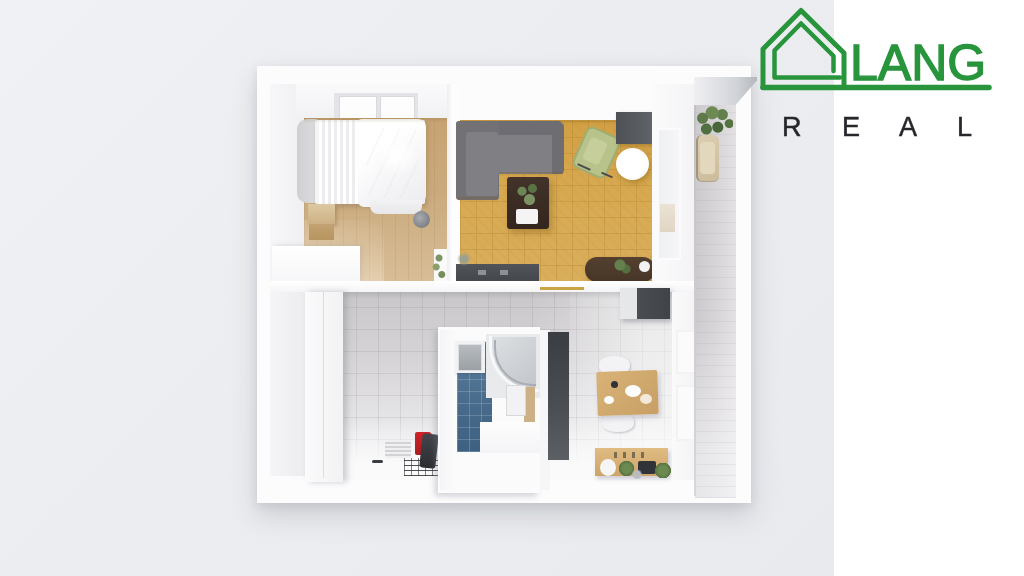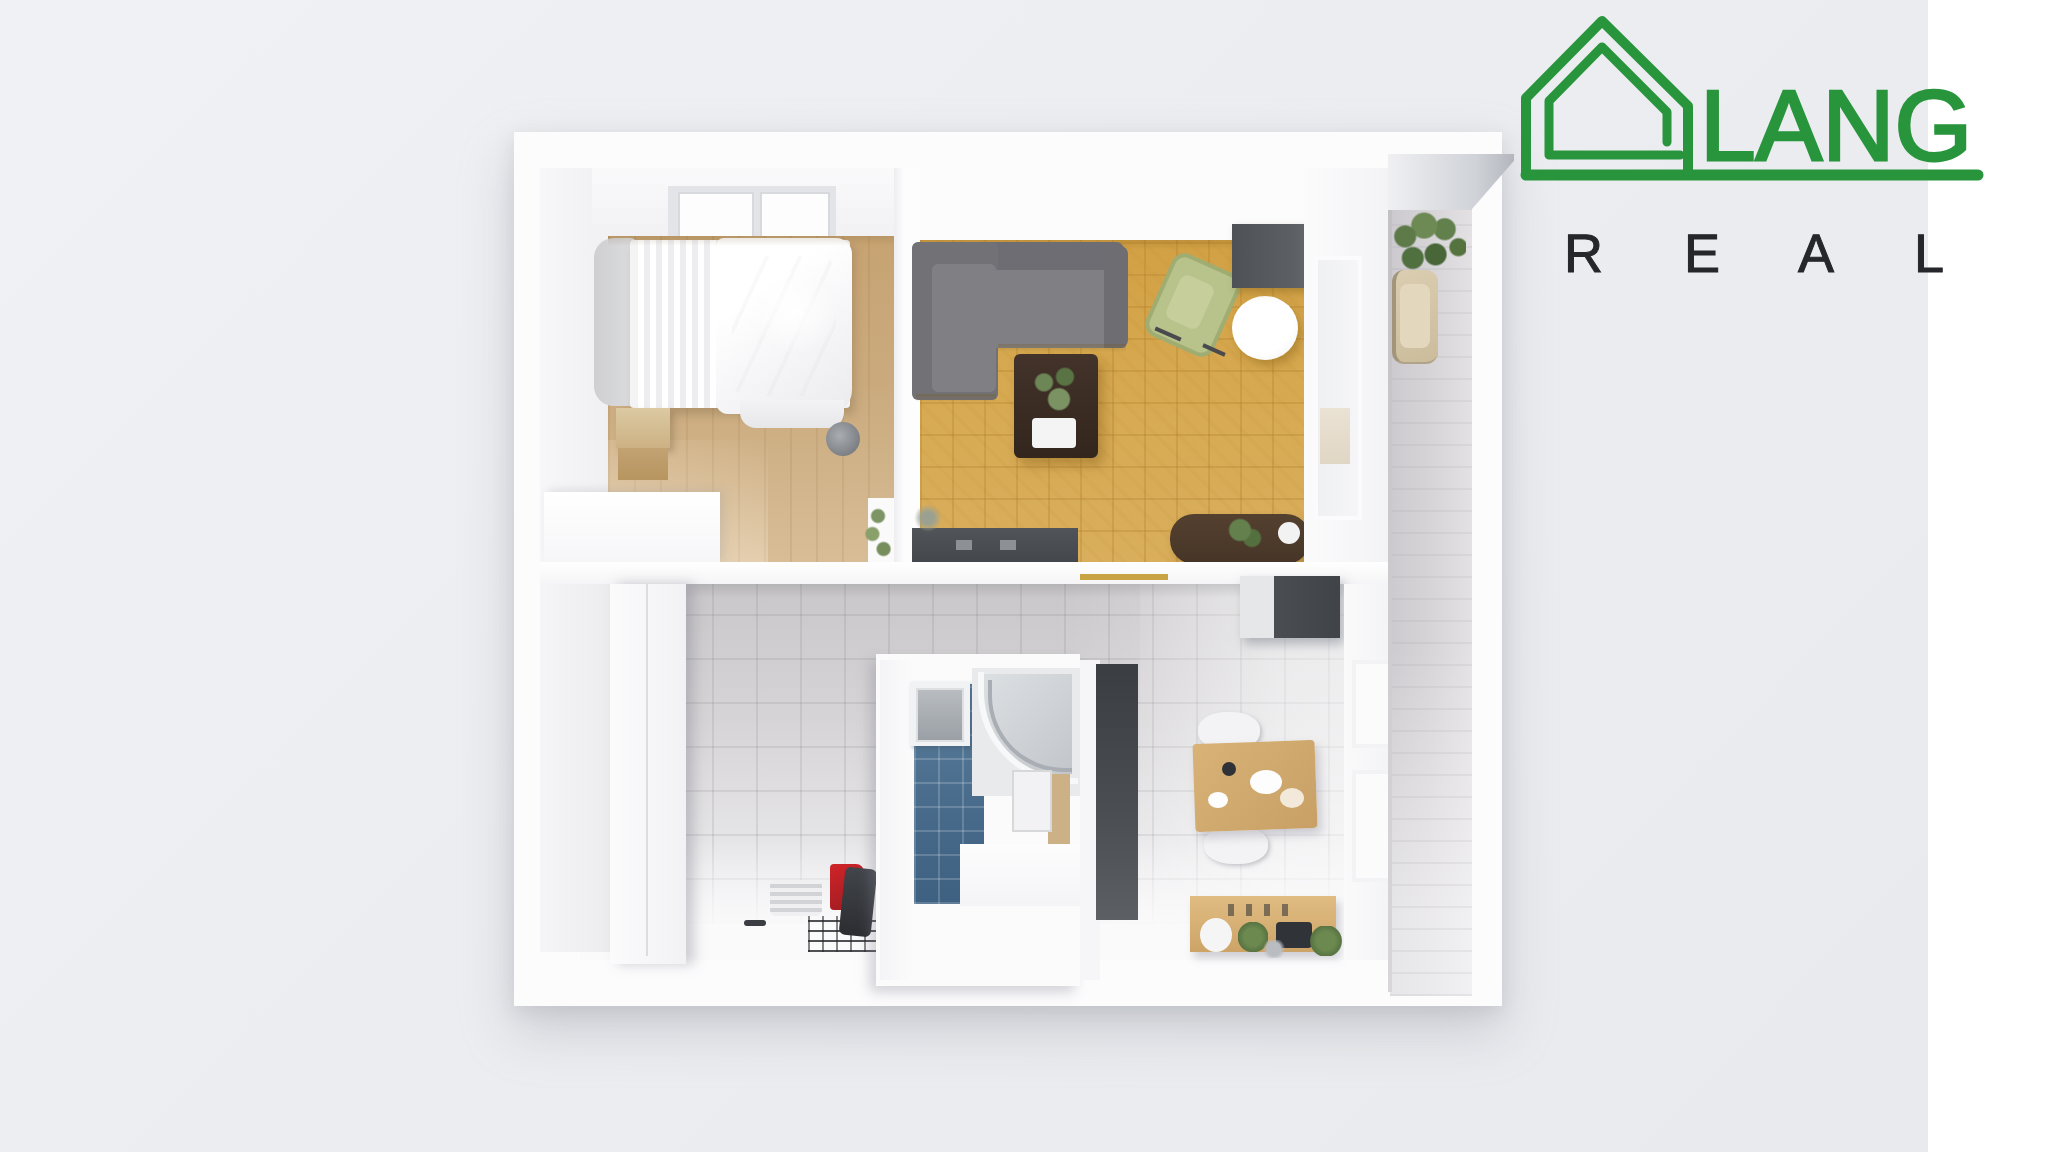--- a/index.html
+++ b/index.html
@@ -1,17 +1,17 @@
 <!DOCTYPE html>
 <html><head>
 <meta charset="utf-8">
 <style>
   html,body{margin:0;padding:0;}
   body{width:1024px;height:576px;overflow:hidden;font-family:"Liberation Sans",sans-serif;}
-  .scene{position:absolute;top:0;left:0;width:964px;height:576px;
+  .scene{position:absolute;top:0;left:0;width:834px;height:576px;
     background:linear-gradient(135deg,#f0f1f4 0%,#ecedf0 50%,#e9eaee 100%);}
   .abs{position:absolute;}
 </style>
 </head>
 <body>
 <div class="scene">
 
   <div class="abs" id="apt" style="left:257px;top:66px;width:494px;height:437px;background:#fcfcfd;
        box-shadow:0 12px 24px rgba(168,170,178,.48), 0 3px 8px rgba(170,172,180,.3);"></div>
 

